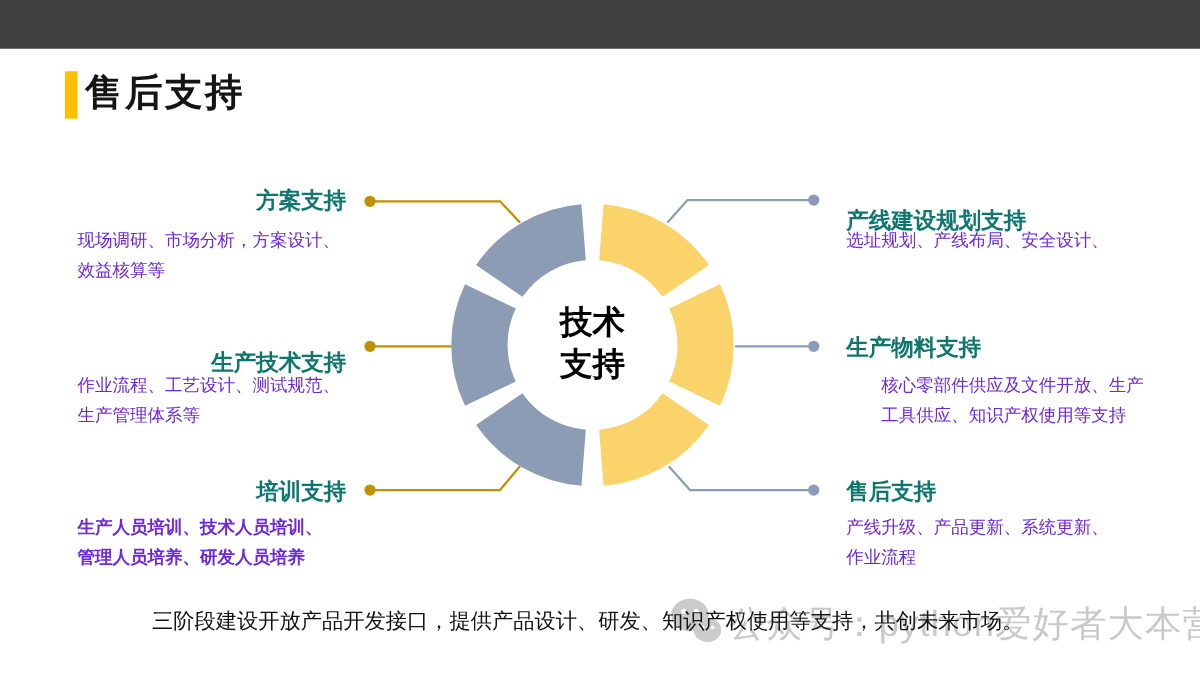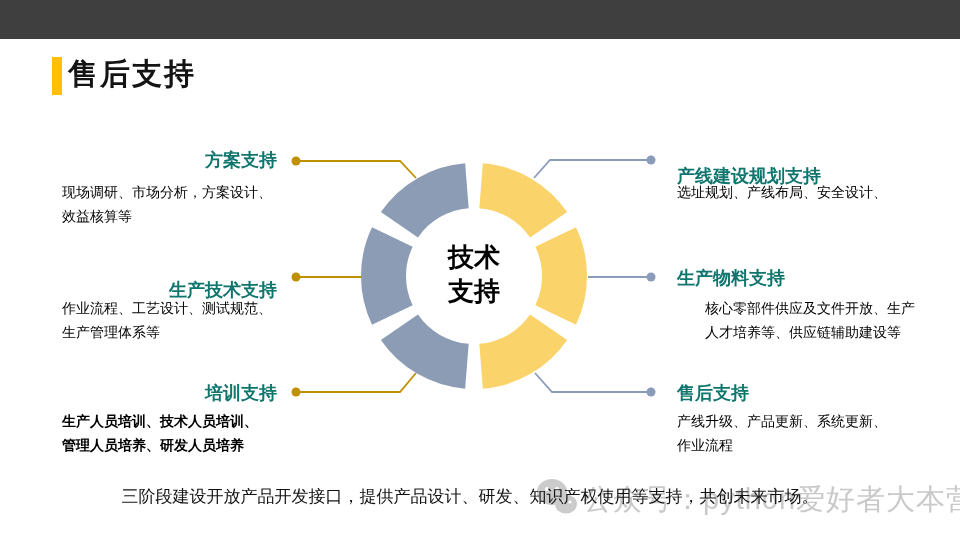--- a/index.html
+++ b/index.html
@@ -6,21 +6,21 @@
   body{
     width:960px;height:540px;position:relative;background:#ffffff;overflow:hidden;
     font-family:"Liberation Sans","DejaVu Sans",sans-serif;color:#1a1a1a;
   }
   .abs{position:absolute;}
   #header-bar{left:0;top:0;width:960px;height:39px;background:#3F3F3F;}
   #title-accent{left:52px;top:57px;width:10px;height:38px;}
   #page-title{left:68px;top:54px;font-size:30px;font-weight:bold;letter-spacing:2px;color:#141414;}
   #diagram-svg{left:0;top:0;width:960px;height:540px;}
   .item-title{font-size:18px;font-weight:bold;white-space:nowrap;color:#0f766e;}
-  .item-desc{font-size:14px;line-height:24px;white-space:nowrap;color:#000000;}
+  .item-desc{font-size:14px;line-height:24px;white-space:nowrap;color:#6d28d9;}
   .left-title{right:683px;text-align:right;}
   .left-desc{left:62px;}
   .right-title{left:677px;}
   .right-desc{left:677px;}
   #center-label{
     left:404px;top:240px;width:140px;text-align:center;
     font-size:26px;line-height:34px;font-weight:bold;color:#000;
   }
   #footer-text{
     left:0;top:485px;width:940px;text-align:center;font-size:17px;color:#111;z-index:2;font-family:Liberation Mono, monospace;
@@ -81,21 +81,21 @@
 </div>
 
 <div class="abs item-title right-title" style="top:152px;margin-top:12px;">产线建设规划支持</div>
 <div class="abs item-desc right-desc" style="top:180px;">
   <div>选址规划、产线布局、安全设计、</div>
 </div>
 
 <div class="abs item-title right-title" style="top:266px;">生产物料支持</div>
 <div class="abs item-desc right-desc" style="top:296px;margin-left:28px;">
   <div>核心零部件供应及文件开放、生产</div>
-  <div>人才培养等、供应链辅助建设等</div>
+  <div>工具供应、知识产权使用等支持</div>
 </div>
 
 <div class="abs item-title right-title" style="top:381px;">售后支持</div>
 <div class="abs item-desc right-desc" style="top:409px;">
   <div>产线升级、产品更新、系统更新、</div>
   <div>作业流程</div>
 </div>
 
 <svg id="watermark" class="abs" width="46" height="44" viewBox="0 0 46 44">
   <ellipse cx="17" cy="16" rx="15" ry="13" fill="#c6c6c6"></ellipse>

